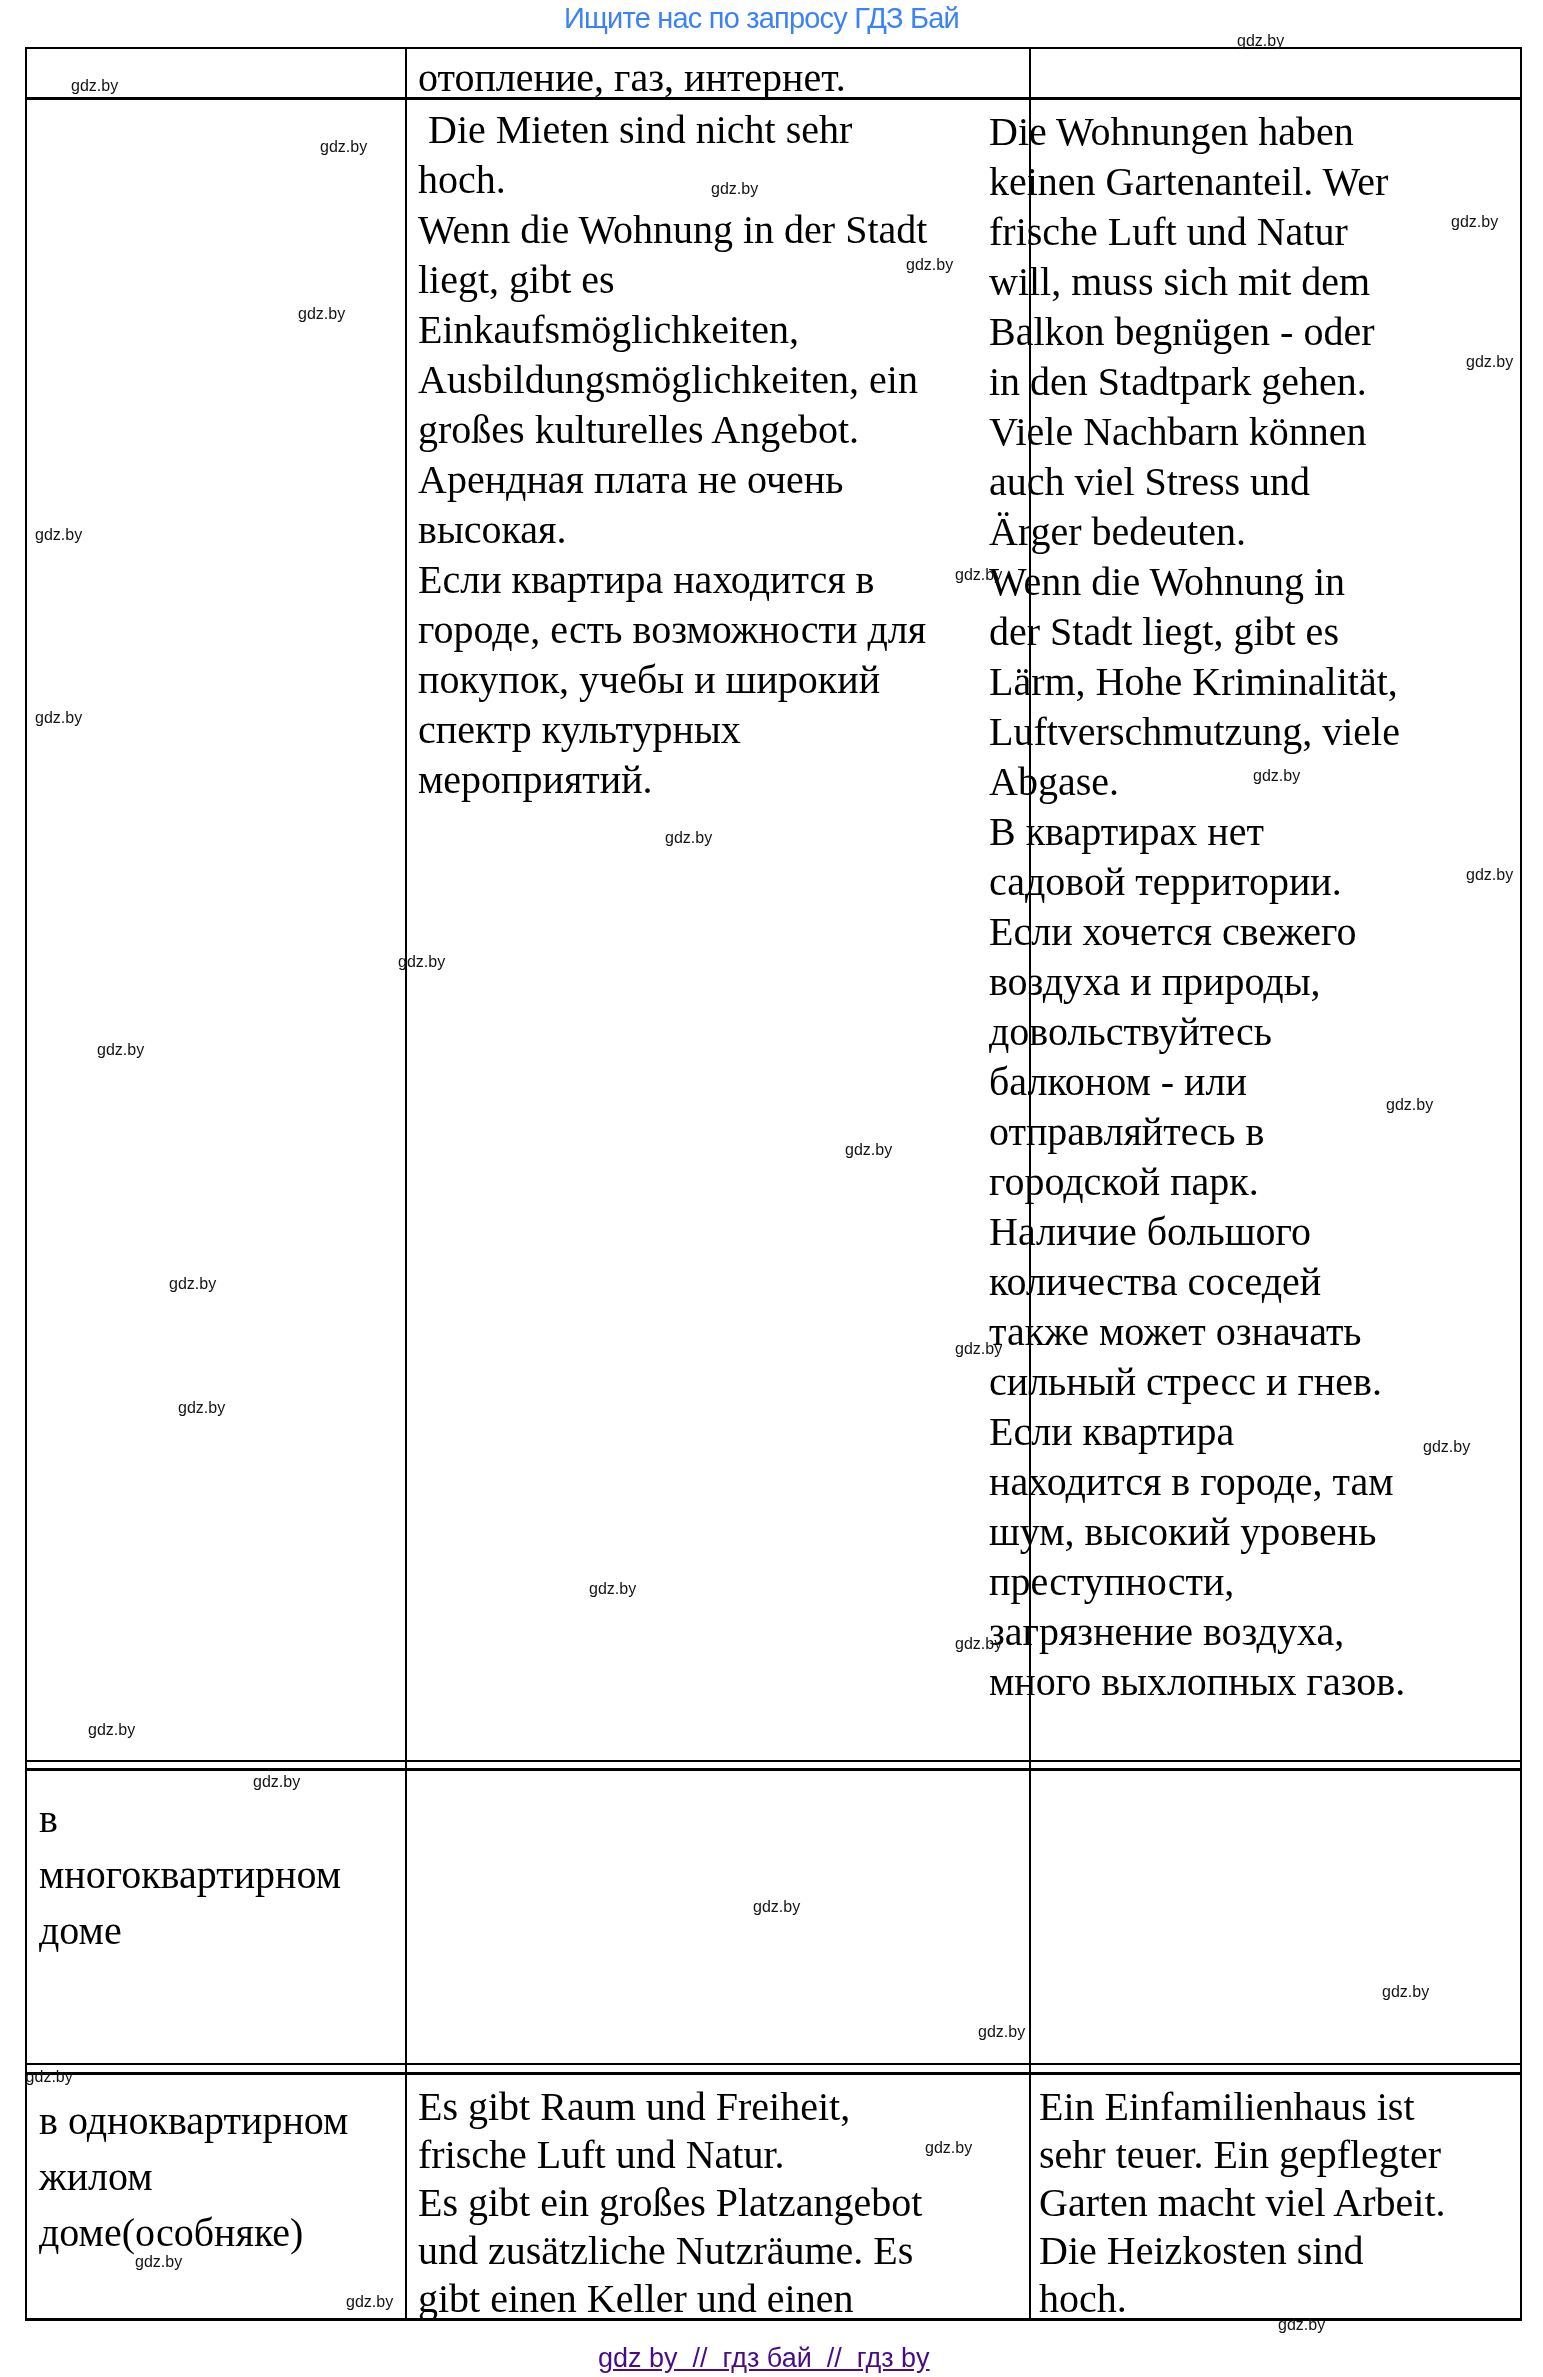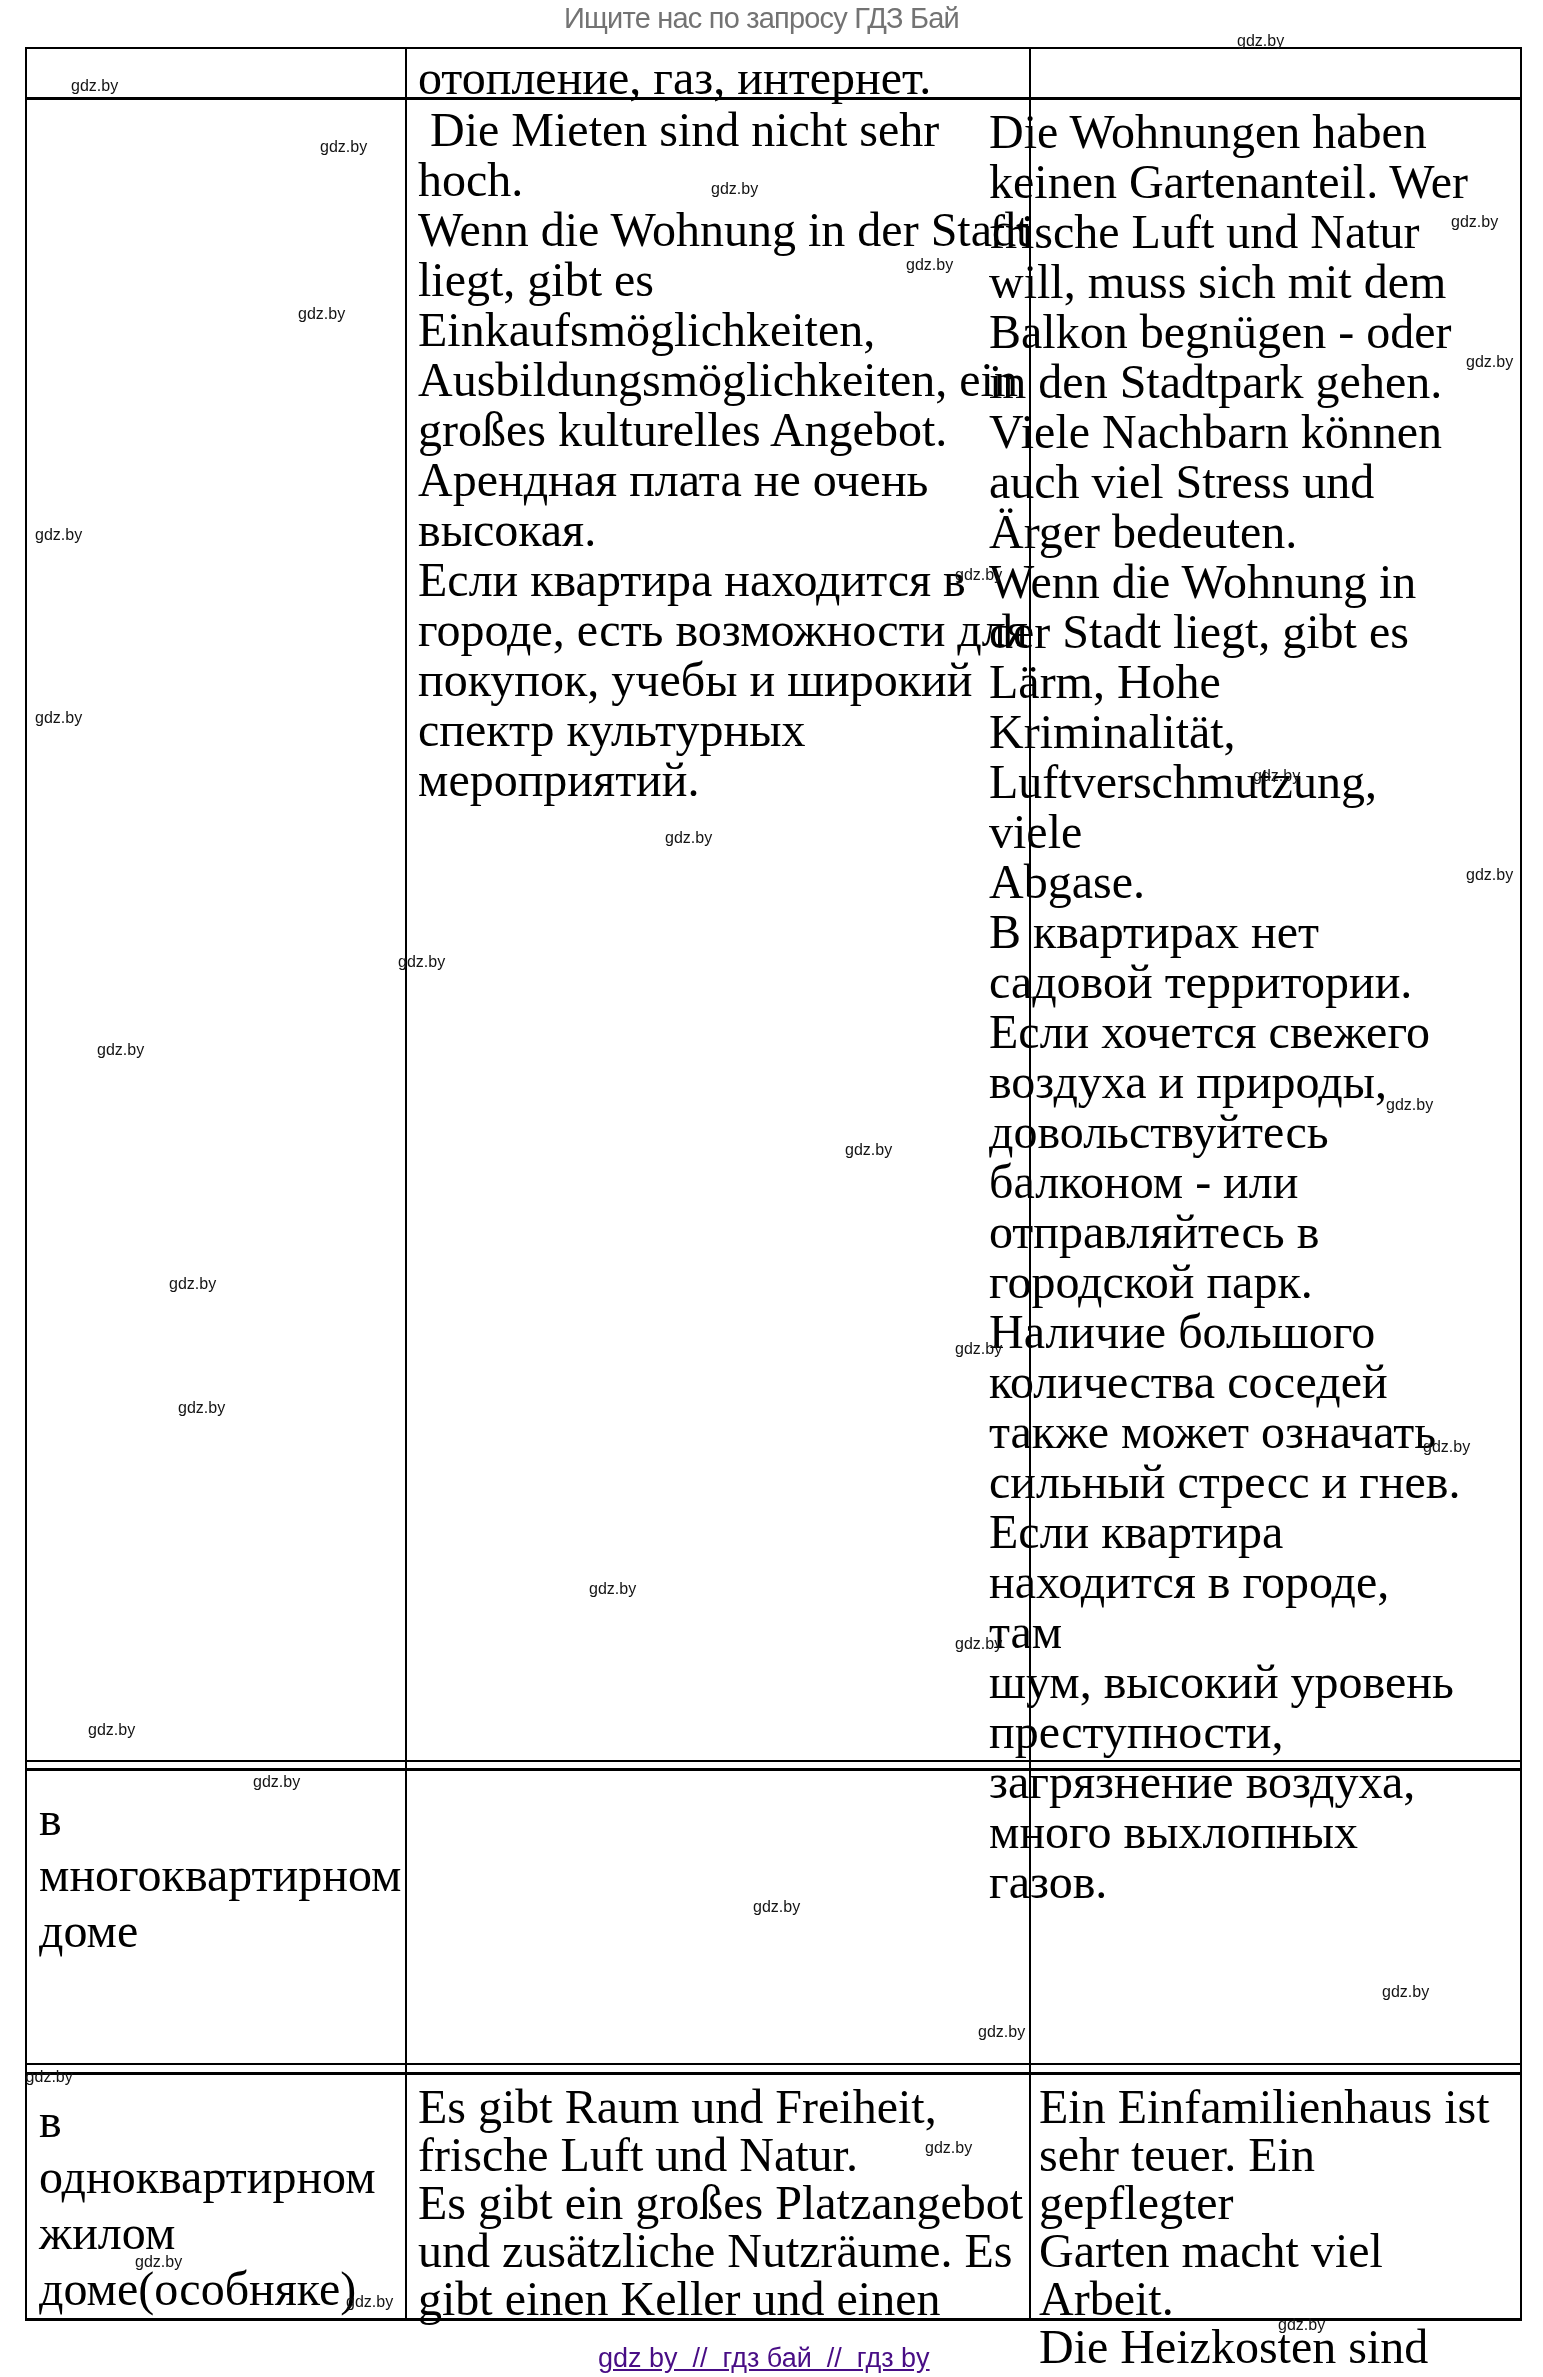--- a/index.html
+++ b/index.html
@@ -12,21 +12,21 @@
   }
   .promo {
     position:absolute; left:564px; top:1.5px;
     font-family:"Liberation Sans", sans-serif;
     font-size:29px; letter-spacing:-0.8px;
     white-space:pre;
   }
   .hline, .vline { position:absolute; background:#000; }
   .cell {
     position:absolute;
-    font-size:48px; line-height:50px;
+    font-size:40px; line-height:50px;
     color:#000;
     white-space:pre-wrap;
   }
   .label { line-height:56px; }
   .watermark {
     position:absolute;
     font-family:"Liberation Sans", sans-serif;
     font-size:16px; color:#141414;
     white-space:pre;
   }
@@ -35,21 +35,21 @@
     font-family:"Liberation Sans", sans-serif;
     font-size:27px;
     white-space:pre;
   }
 </style>
 </head>
 <body>
 
 <div class="page">
 
-  <div class="promo" style="color: #737373; text-align: center;">Ищите нас по запросу ГДЗ Бай</div>
+  <div class="promo" style="color: #3b82f6; text-align: center;">Ищите нас по запросу ГДЗ Бай</div>
 
   <div class="hline" style="left:25px;top:47px;width:1497px;height:2.3px;"></div>
   <div class="hline" style="left:25px;top:97px;width:1497px;height:3px;"></div>
   <div class="hline" style="left:25px;top:1760px;width:1497px;height:1.5px;"></div>
   <div class="hline" style="left:25px;top:1768px;width:1497px;height:3px;"></div>
   <div class="hline" style="left:25px;top:2063px;width:1497px;height:1.5px;"></div>
   <div class="hline" style="left:25px;top:2072px;width:1497px;height:3px;"></div>
   <div class="hline" style="left:25px;top:2318px;width:1497px;height:3px;"></div>
   <div class="vline" style="left:25px;top:47px;width:2.3px;height:2274px;"></div>
   <div class="vline" style="left:405px;top:47px;width:2.3px;height:2274px;"></div>

